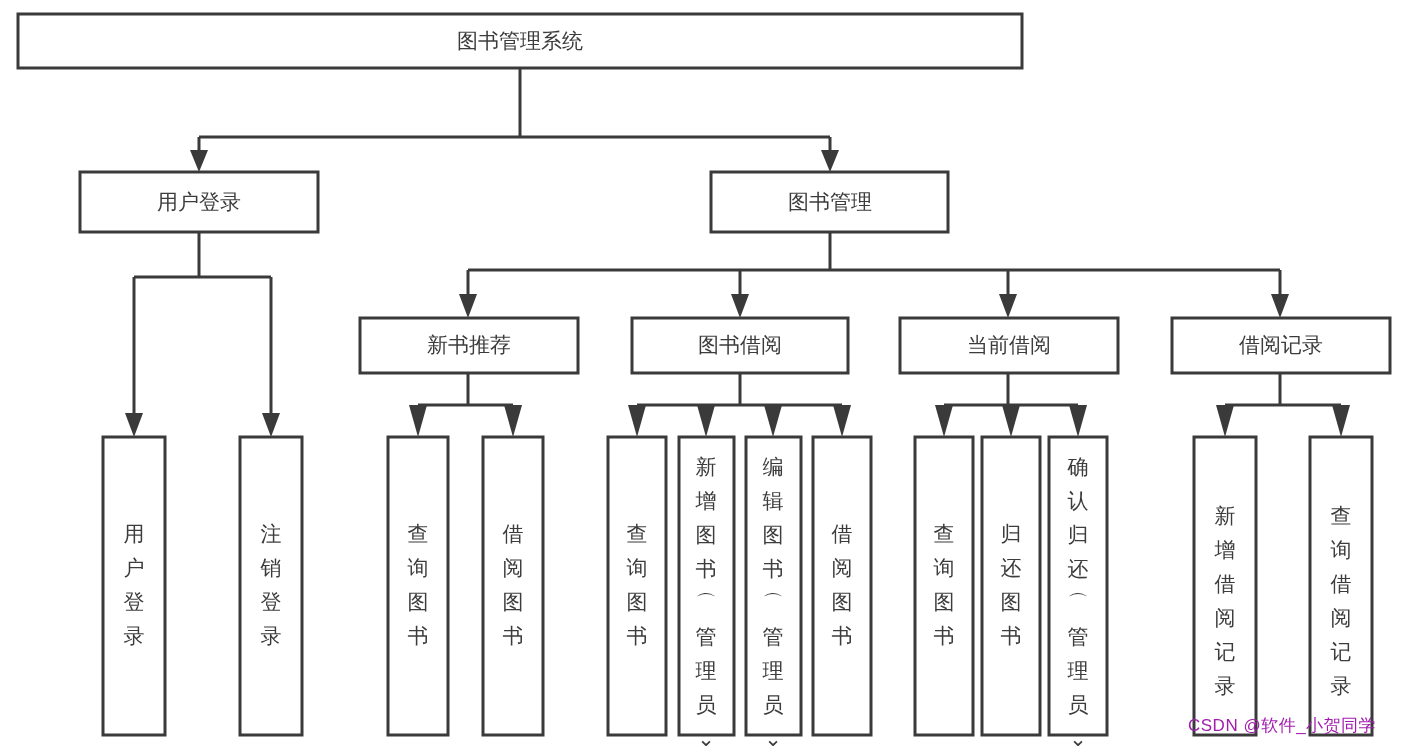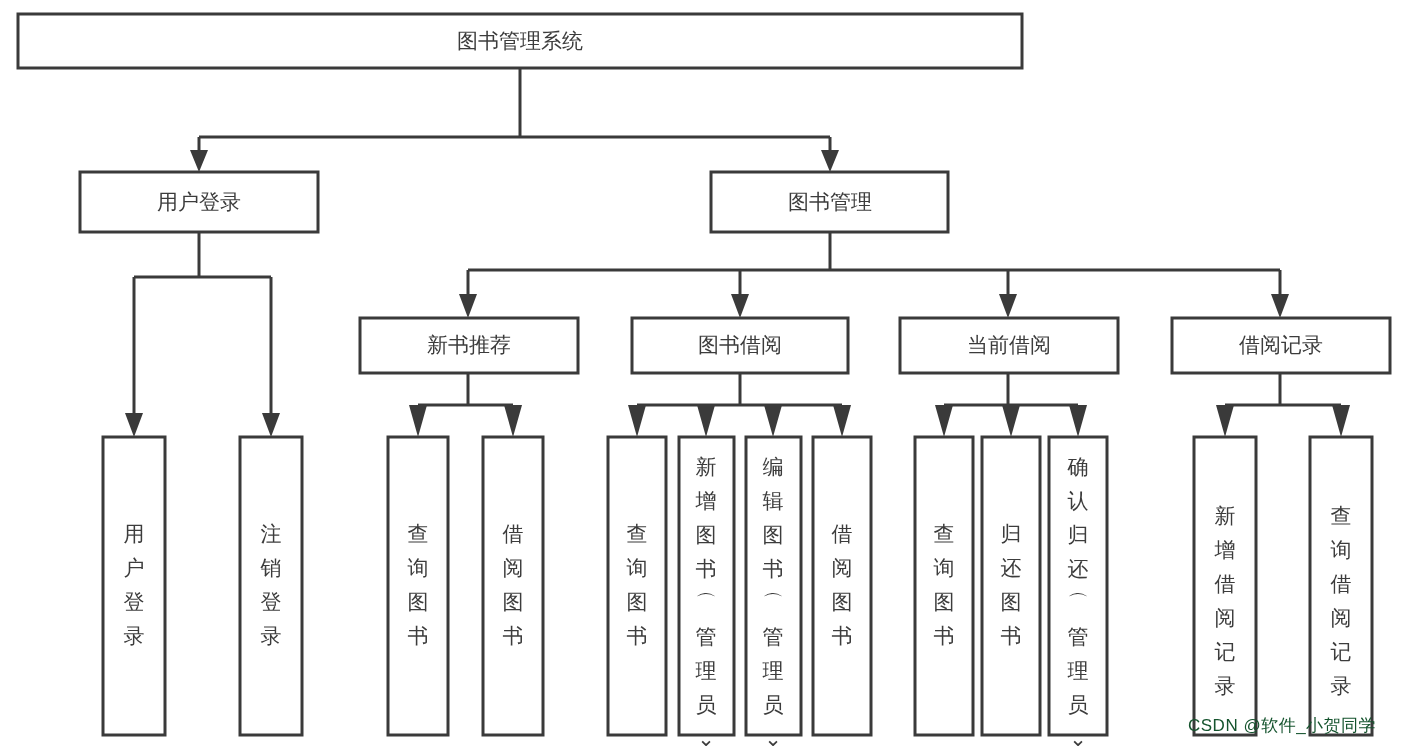--- a/index.html
+++ b/index.html
@@ -16,21 +16,21 @@
   .node-label{
     fill:#3c3c3c;
     font-family:"Liberation Sans","DejaVu Sans",sans-serif;
     text-anchor:middle;
     dominant-baseline:middle;
   }
   .label-h{font-size:21px;}
   .label-v{font-size:21px;}
   .watermark{
     position:absolute;
-    color:#14532d;
+    color:#a21caf;
     font-size:17px;
     font-family:"Liberation Sans","DejaVu Sans",sans-serif;
     white-space:nowrap;
     left:1188px;top:714px;
     letter-spacing:0.5px;
     text-align:right;
   }
 </style>
 </head>
 <body>

